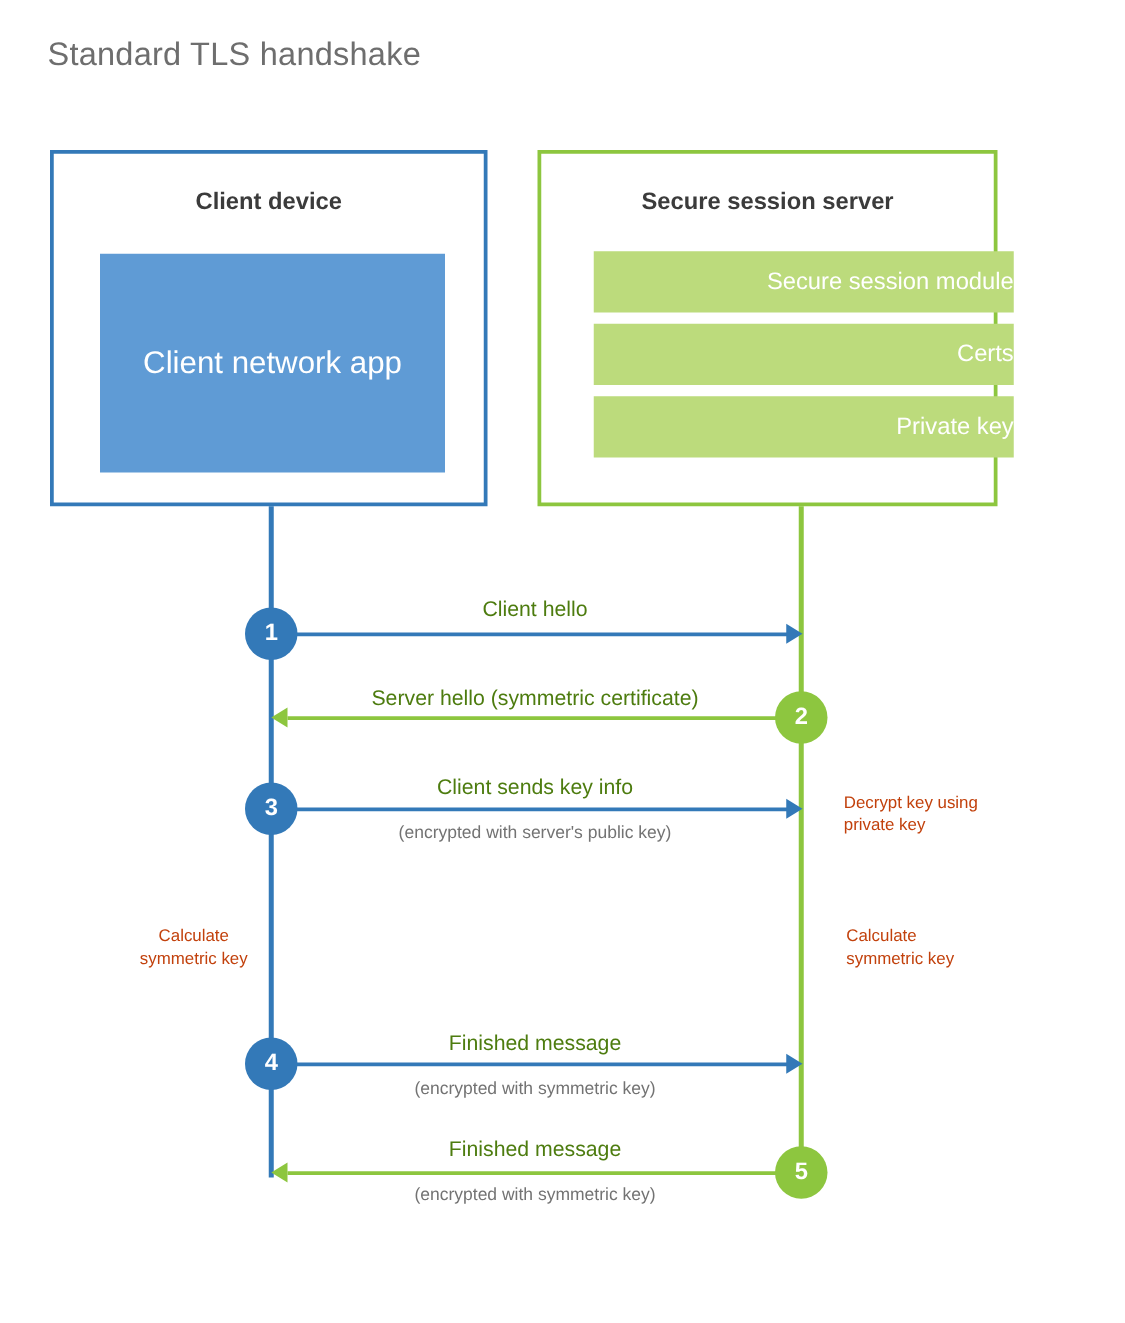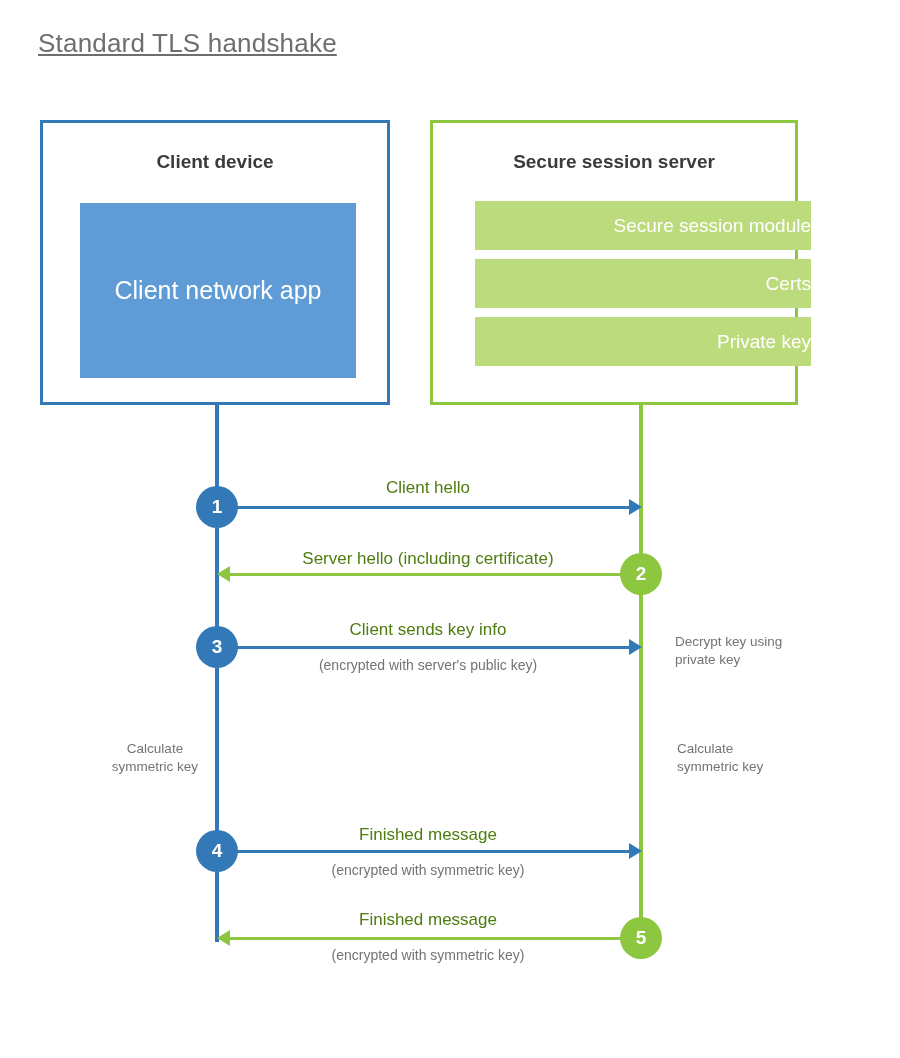--- a/index.html
+++ b/index.html
@@ -24,21 +24,20 @@
 
   .page-title {
     position: absolute;
     left: 38px;
     top: 28px;
     font-size: 26px;
     font-weight: 400;
     color: #6e6e6e;
     letter-spacing: 0.2px;
     white-space: nowrap;
-    text-decoration: underline;
   }
 
   
   .party-box {
     position: absolute;
     background: #ffffff;
     box-sizing: border-box;
   }
   .party-box.client {
     left: 40px;
@@ -171,21 +170,21 @@
   .msg-sublabel {
     position: absolute;
     text-align: center;
     font-size: 14px;
     color: #737373;
     white-space: nowrap;
   }
   .side-note {
     position: absolute;
     font-size: 13.5px;
-    color: #737373;
+    color: #c2410c;
     line-height: 1.35;
   }
   .side-note.right-align {
     text-align: center;
   }
 </style>
 </head>
 <body>
 
 <div id="diagram-root">
@@ -207,21 +206,21 @@
   </div>
 
   <div class="lifeline client-line"></div>
   <div class="lifeline server-line"></div>
 
   <div class="msg-label" style="left:278px; top:478px; width:300px;">Client hello</div>
   <div class="arrow-line blue" style="left:217px; top:506px; width:414px;"></div>
   <div class="arrow-head right" style="left:629px; top:499px;"></div>
   <div class="step-circle blue" style="left:196px; top:486px;">1</div>
 
-  <div class="msg-label" style="left:278px; top:549px; width:300px;">Server hello (including certificate)</div>
+  <div class="msg-label" style="left:278px; top:549px; width:300px;">Server hello (symmetric certificate)</div>
   <div class="arrow-line green" style="left:230px; top:573px; width:400px;"></div>
   <div class="arrow-head left" style="left:217px; top:566px;"></div>
   <div class="step-circle green" style="left:620px; top:553px;">2</div>
 
   <div class="msg-label" style="left:278px; top:620px; width:300px;">Client sends key info</div>
   <div class="arrow-line blue" style="left:217px; top:646px; width:414px;"></div>
   <div class="arrow-head right" style="left:629px; top:639px;"></div>
   <div class="step-circle blue" style="left:196px; top:626px;">3</div>
   <div class="msg-sublabel" style="left:278px; top:657px; width:300px;">(encrypted with server's public key)</div>
 

